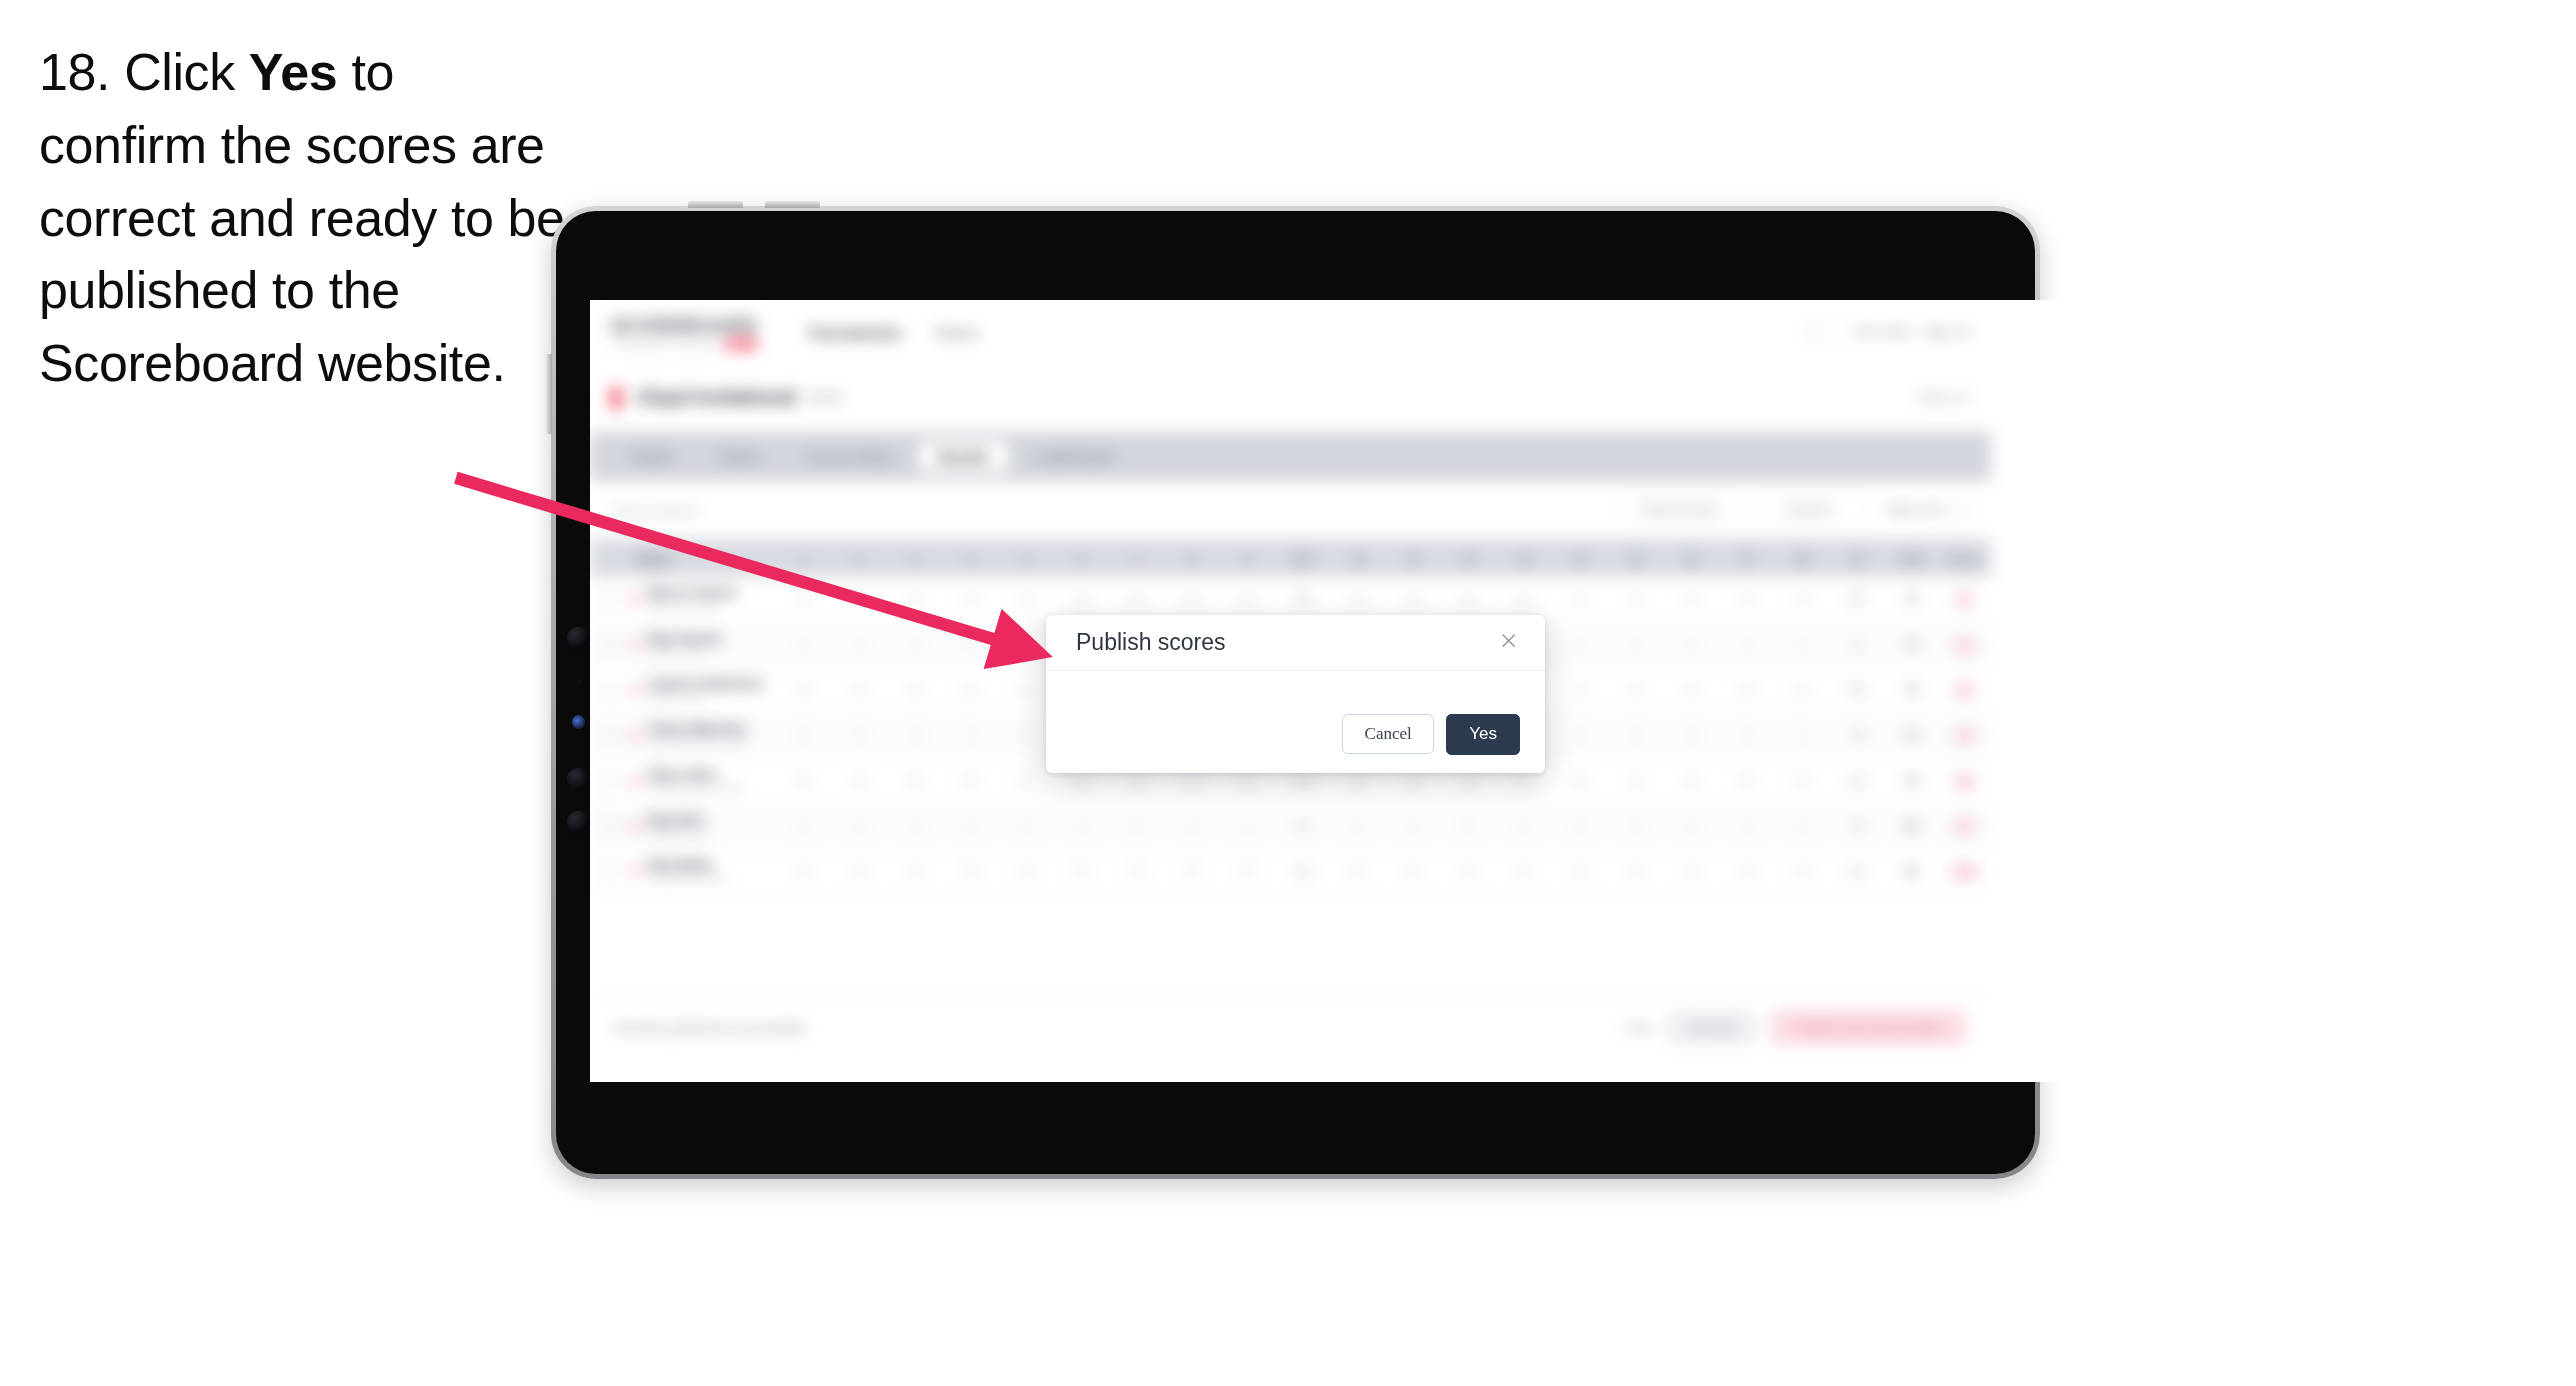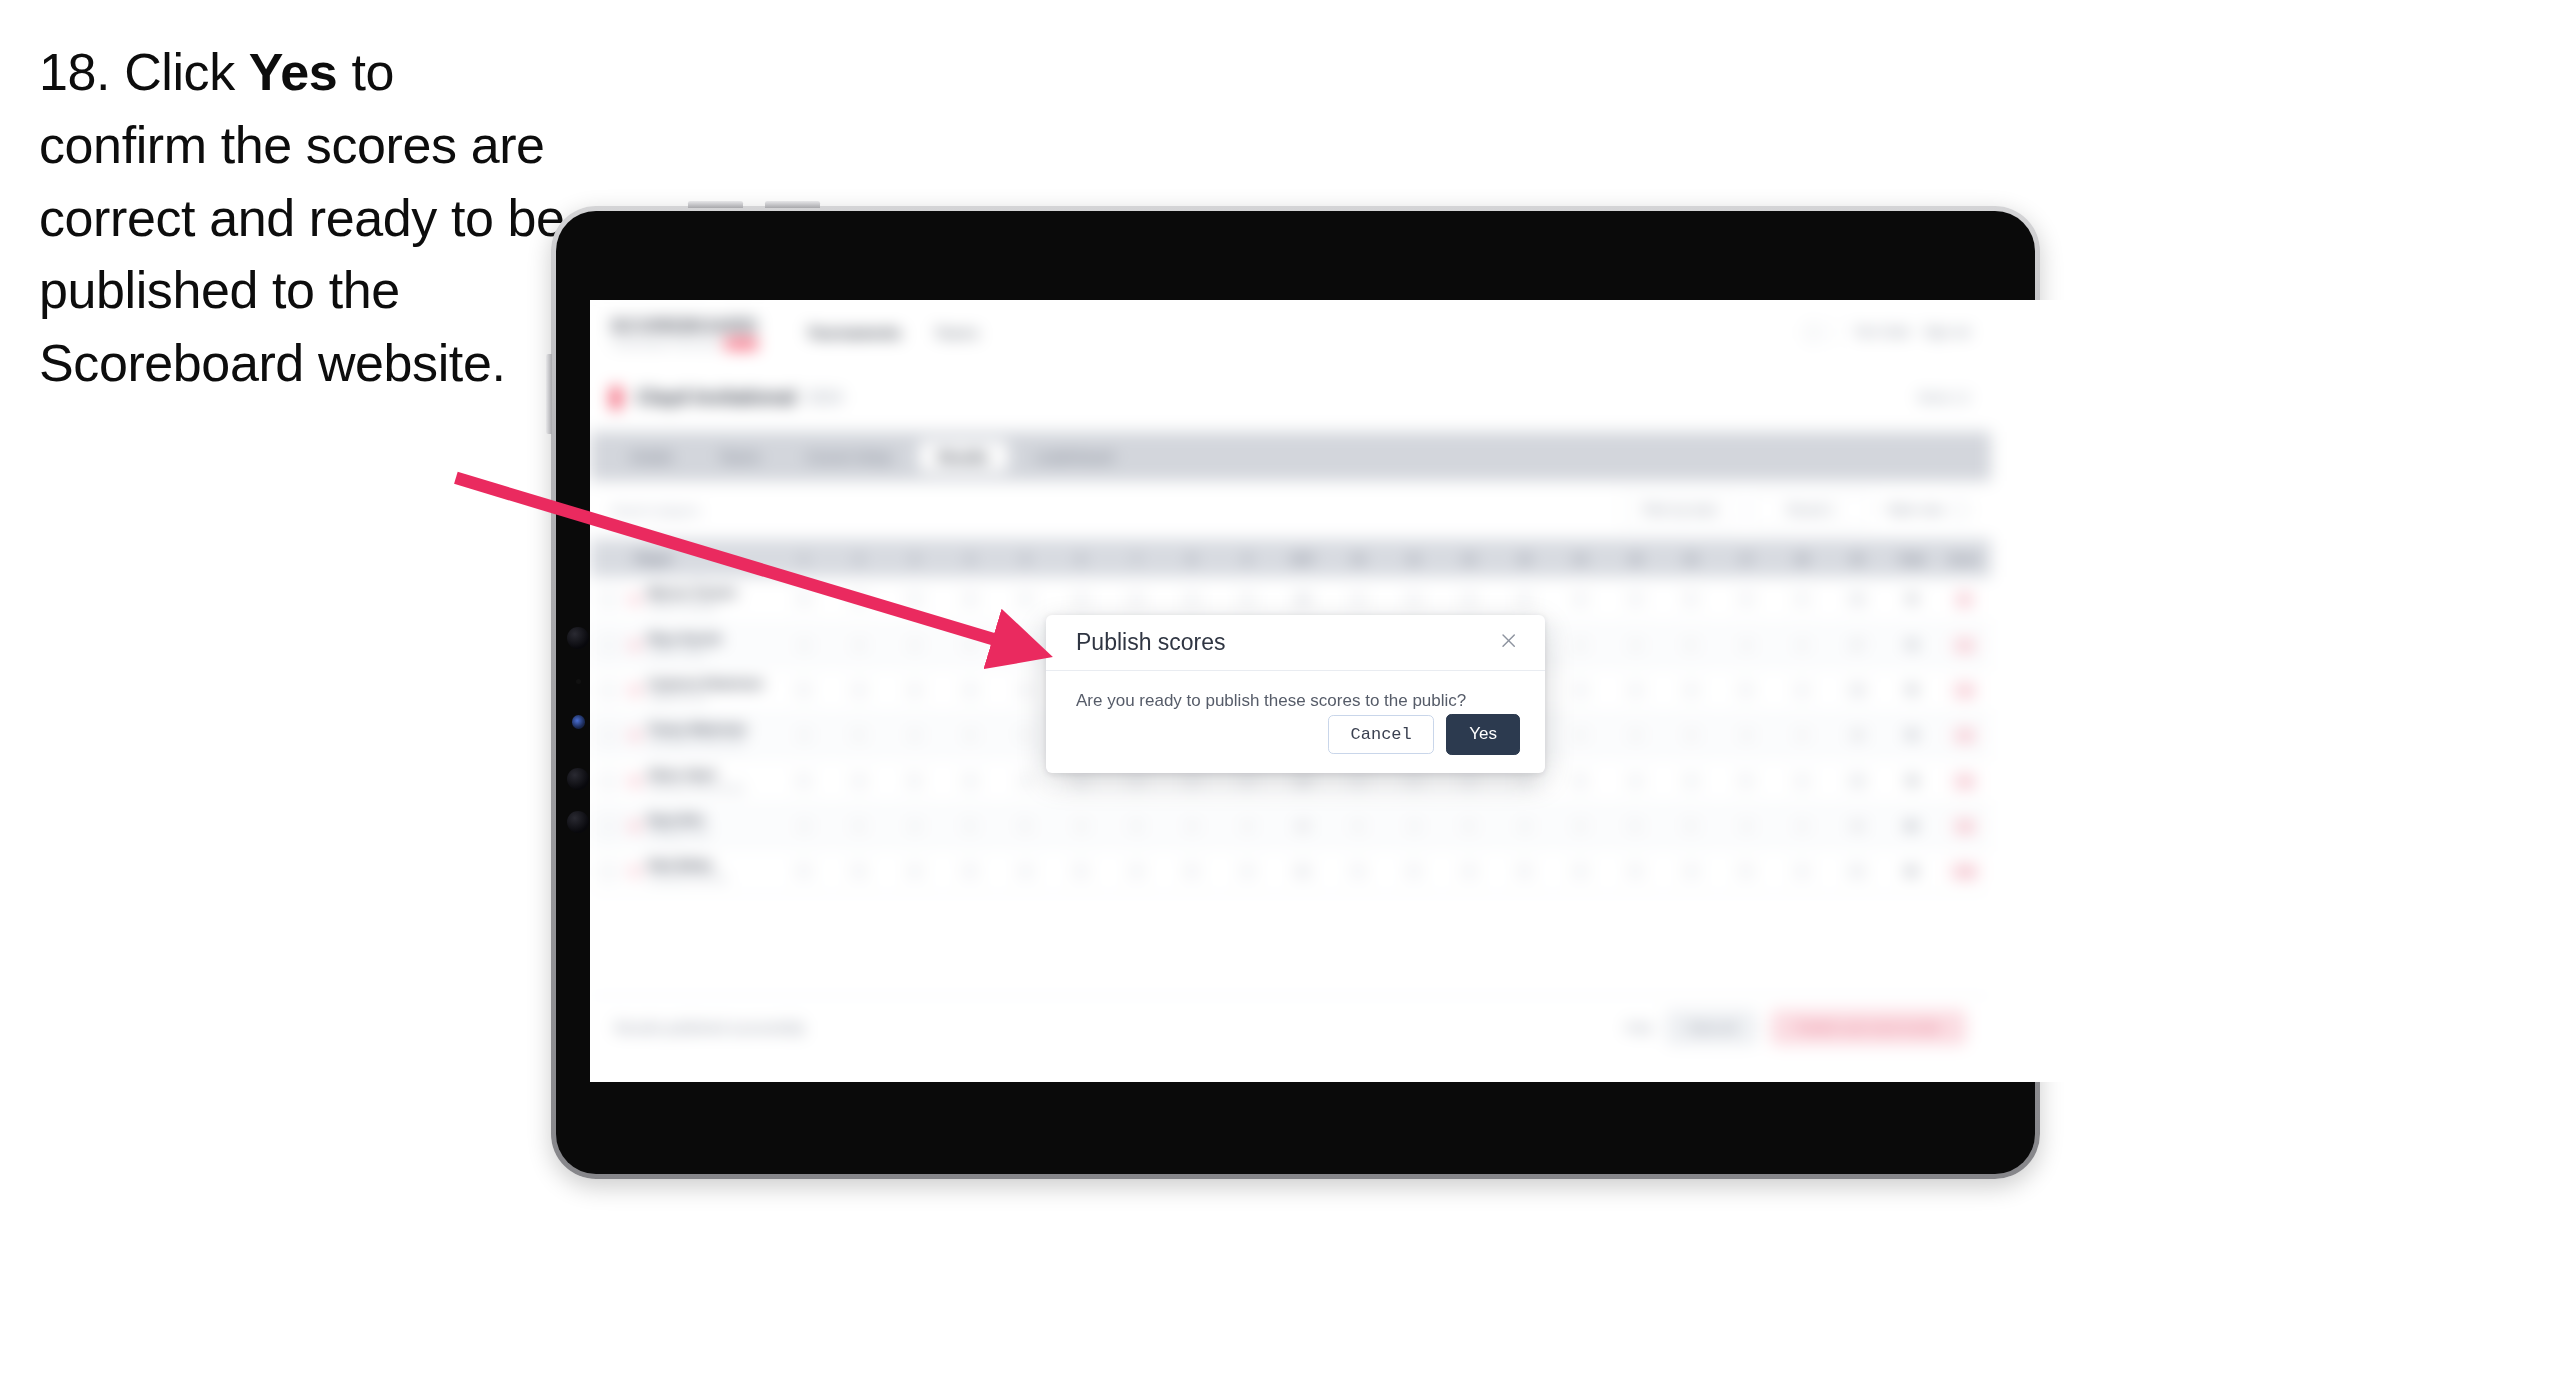--- a/index.html
+++ b/index.html
@@ -516,21 +516,21 @@
     gap: 12px;
   }
   .btn-cancel {
     font-size: 17px;
     color: #3a4050;
     background: #ffffff;
     border: 0.7px solid #c9d6ea;
     border-radius: 5.2px;
     padding: 9px 21.5px;
     cursor: pointer;
-    font-family: Liberation Mono, monospace;
+    font-family: Liberation Serif, serif;
   }
   .btn-yes {
     font-size: 17px;
     color: #ffffff;
     background: #2c3a4f;
     border: 0.7px solid #2c3a4f;
     border-radius: 5.2px;
     padding: 9.6px 22px;
     cursor: pointer;
     font-family: "Liberation Sans", sans-serif;
@@ -874,21 +874,20 @@
   <div id="modal" style="left:456px; top:315px;">
     <div class="modal-header">
       <div class="modal-title">Publish scores</div>
       <div class="modal-close">
         <svg width="19.3" height="19.3" viewBox="0 0 24 24" fill="none" stroke="currentColor" stroke-width="1.8" stroke-linecap="round">
           <line x1="5" y1="5" x2="19" y2="19"></line>
           <line x1="19" y1="5" x2="5" y2="19"></line>
         </svg>
       </div>
     </div>
-    <div class="modal-body">Are you ready to publish these scores to the public?</div>
     <div class="modal-footer">
       <button class="btn-cancel">Cancel</button>
       <button class="btn-yes">Yes</button>
     </div>
   </div>
 </div>
 
 <svg id="arrow-svg" viewBox="0 0 3471 1868">
   <defs>
     <marker id="ahead" markerWidth="5" markerHeight="5" refX="1.4" refY="2.5" orient="auto">

